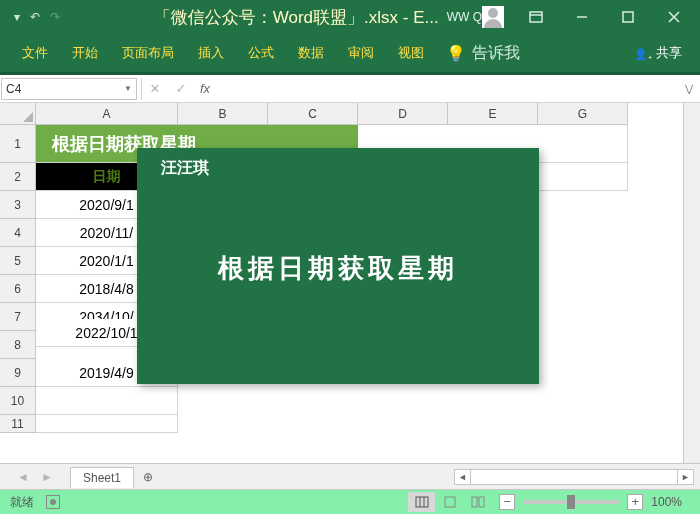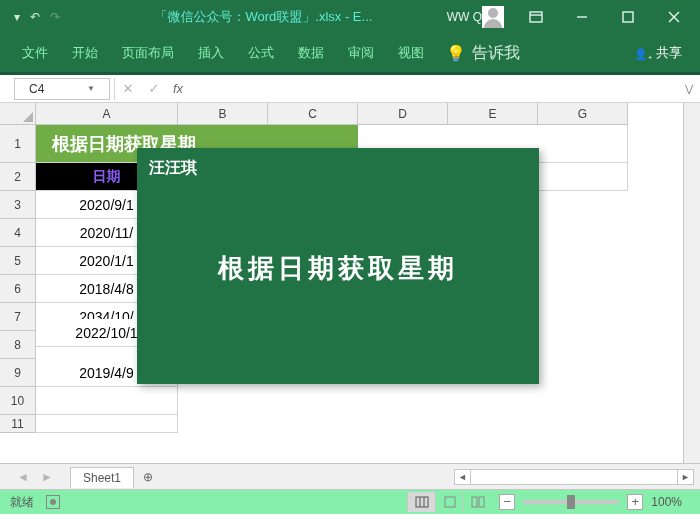--- a/index.html
+++ b/index.html
@@ -1,50 +1,50 @@
 <!DOCTYPE html>
 <html><head>
 <meta charset="utf-8">
 <style>
 *{margin:0;padding:0;box-sizing:border-box;font-family:"Microsoft YaHei",sans-serif;-webkit-font-smoothing:antialiased}
 body{width:700px;height:520px;overflow:hidden;background:#fff;position:relative}
 .titlebar{height:34px;background:#217346;display:flex;align-items:center;color:#cfe8db;font-size:12px;padding:0 4px}
 .titlebar .qat{display:flex;gap:10px;align-items:center;padding:0 10px}
-.titlebar .title{flex:1;text-align:center;padding-left:18px;color:#5eead4;font-size:13px}
+.titlebar .title{flex:1;text-align:right;padding-left:18px;color:#fef9c3;font-size:17px}
 .titlebar .right{display:flex;align-items:center;gap:2px}
 .titlebar .user{display:flex;align-items:center;padding:0 8px;color:#e4f2eb}
 .titlebar .avatar{width:22px;height:22px;background:#fff;position:relative}
 .titlebar .avatar::before{content:"";position:absolute;width:10px;height:10px;border-radius:50%;background:#b5b5b5;left:6px;top:2px}
 .titlebar .avatar::after{content:"";position:absolute;width:18px;height:9px;border-radius:9px 9px 0 0;background:#b5b5b5;left:2px;bottom:0}
 .winbtn{width:44px;height:34px;display:flex;align-items:center;justify-content:center;color:#e4f2eb;font-size:14px}
 .winbtn svg{stroke:#e4f2eb}
 .ribbon{height:38px;background:#217346;display:flex;align-items:center;padding:0 10px;gap:0}
-.ribbon .tab{color:#86efac;font-size:13px;padding:0 12px;height:38px;display:flex;align-items:center}
+.ribbon .tab{color:#fde047;font-size:13px;padding:0 12px;height:38px;display:flex;align-items:center}
 .ribbon .tell{display:flex;align-items:center;gap:6px;color:#cfe8db;padding:0 10px}
 .ribbon .share{margin-left:auto;color:#fff;display:flex;align-items:center;gap:4px;font-size:13px;padding:0 8px}
 .divider{height:3px;background:#185c37}
 .fxbar{height:28px;border-bottom:1px solid #d4d4d4;display:flex;align-items:center;background:#fff}
-.namebox{width:96px;height:22px;border:1px solid #c7c7c7;margin:0 4px 0 14px;display:flex;align-items:center;padding:0 14px;font-size:12px;color:#333;justify-content:space-between;background:#fff}
+.namebox{width:136px;height:22px;border:1px solid #c7c7c7;margin:0 4px 0 1px;display:flex;align-items:center;padding:0 4px;font-size:12px;color:#333;justify-content:space-between;background:#fff}
 .namebox .chev{color:#707070;font-size:8px}
 .fxbtn{width:26px;text-align:center;color:#b5b5b5;font-size:13px}
 .fxlabel{font-style:italic;color:#6a6a6a;font-size:13px;padding:0 6px}
 .fx-expand{margin-left:auto;width:22px;text-align:center;color:#888;font-size:10px}
 .grid-wrap{position:relative;height:360px;display:flex}
 .sel-all{width:36px;height:22px;border-right:1px solid #c7c7c7;border-bottom:1px solid #c7c7c7;background:#f0f0f0;position:relative}
 .sel-all::after{content:"";position:absolute;right:2px;bottom:2px;border-left:10px solid transparent;border-bottom:10px solid #b5b5b5}
 .col-headers{display:flex;height:22px}
 .ch{border-right:1px solid #c7c7c7;border-bottom:1px solid #c7c7c7;background:#f0f0f0;text-align:center;font-size:12px;color:#444;line-height:22px}
 .row-headers{width:36px}
 .rh{height:28px;border-right:1px solid #c7c7c7;border-bottom:1px solid #c7c7c7;background:#f0f0f0;text-align:center;font-size:12px;color:#444;line-height:28px}
 .cells{position:relative}
 .cell{position:absolute;border-right:1px solid #d4d4d4;border-bottom:1px solid #d4d4d4;font-size:14px;padding:0 6px;display:flex;align-items:center;background:#fff}
 .hdr1{background:#70ad47;color:#fff;font-size:18px;font-weight:bold;justify-content:flex-start;padding-left:16px;border-right:none}
-.hdr2{background:#000;color:#8b5cf6;font-weight:bold;justify-content:center}
+.hdr2{background:#000;color:#4d7c0f;font-weight:bold;justify-content:center}
 .overlay{position:absolute;left:137px;top:148px;width:402px;height:236px;background:#217346;color:#fff;box-shadow:3px 3px 8px rgba(0,0,0,0.3)}
-.overlay .author{font-weight:bold;font-size:16px;padding:10px 12px}
+.overlay .author{font-weight:bold;font-size:16px;padding:10px 24px}
 .overlay .big{font-size:26px;font-weight:bold;letter-spacing:4px;text-align:center;margin-top:62px}
 .sheet-tabs{height:26px;border-top:1px solid #c7c7c7;display:flex;align-items:center;background:#f0f0f0;font-size:12px;color:#555}
 .sheet-nav{width:70px;display:flex;justify-content:center;gap:12px;color:#b5b5b5}
 .sheet-tab{background:#fff;border:1px solid #c7c7c7;border-bottom:none;padding:3px 12px;position:relative;top:1px}
 .sheet-add{width:28px;text-align:center;color:#666}
 .hscroll{margin-left:auto;width:240px;height:16px;border:1px solid #c7c7c7;background:#fff;position:relative;margin-right:6px}
 .hscroll .lar{position:absolute;left:0;width:16px;height:100%;border-right:1px solid #c7c7c7;text-align:center;font-size:9px;line-height:14px;color:#666}
 .hscroll .rar{position:absolute;right:0;width:16px;height:100%;border-left:1px solid #c7c7c7;text-align:center;font-size:9px;line-height:14px;color:#666}
 .statusbar{height:25px;background:#86efac;border-top:1px solid #c7c7c7;display:flex;align-items:center;font-size:12px;color:#555;padding:0 10px}
 .statusbar .ready{padding-right:8px}

